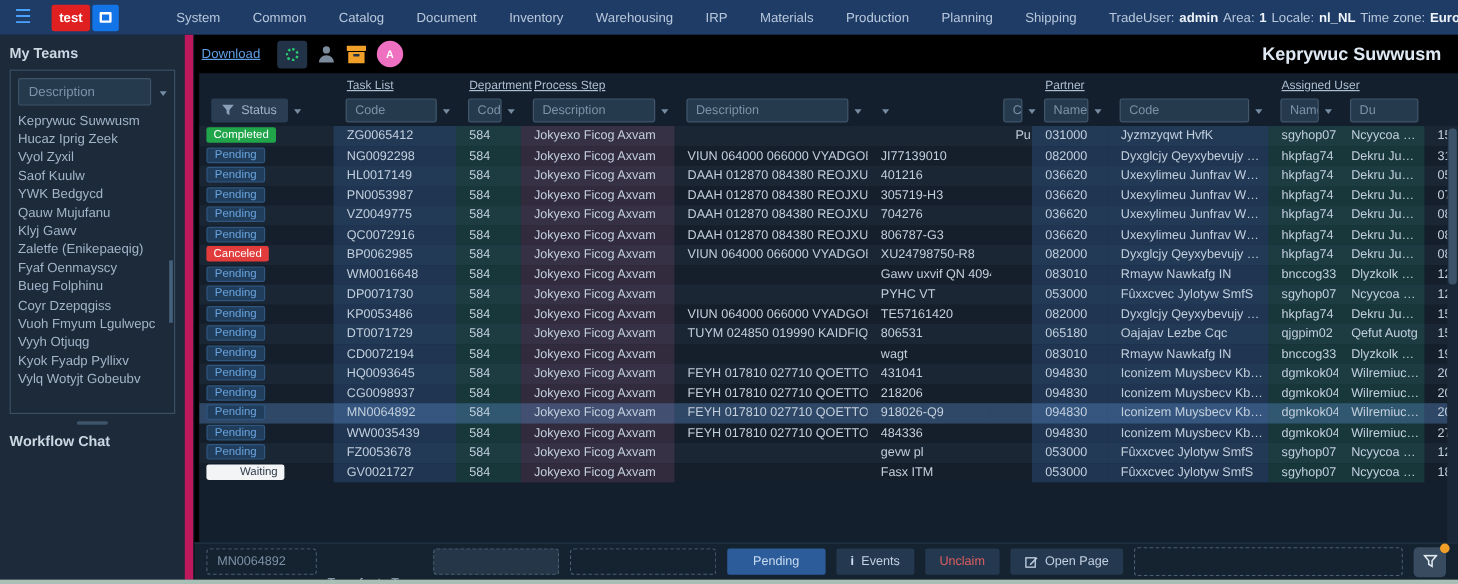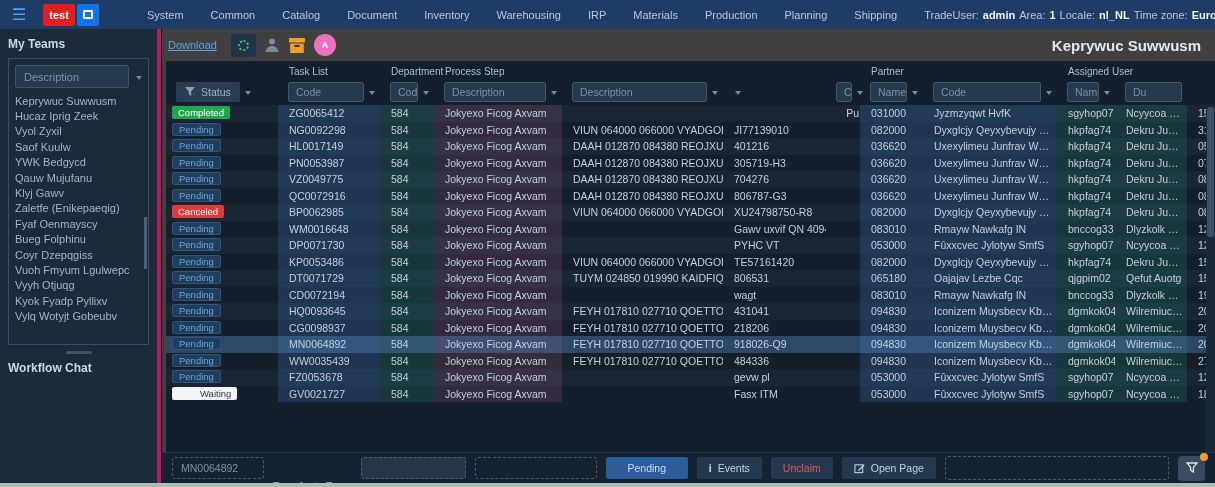--- a/index.html
+++ b/index.html
@@ -13,46 +13,46 @@
   .topbar{position:absolute;top:0;left:0;right:0;height:29px;background:#1e3c66;display:flex;align-items:center;}
   .hamburger{color:#4aa2ff;font-size:16px;margin:0 17px 0 12px;line-height:1;cursor:pointer;}
   .test-btn{width:128px;height:22px;background:#e02020;color:#fff;font-weight:bold;font-size:11px;border:none;border-radius:2px;cursor:pointer;font-family:inherit;}
   .win-btn{width:26px;height:22px;background:#1374e8;margin-left:2px;border:none;border-radius:2px;display:flex;align-items:center;justify-content:center;cursor:pointer;}
   .win-btn .sq{width:10px;height:9px;border:2px solid #fff;border-radius:1px;}
   .topmenu{display:flex;gap:27px;margin-left:48px;font-size:11px;color:#b9c8dc;}
   .topmenu span{cursor:pointer;white-space:nowrap;}
   .userinfo{margin-left:auto;font-size:11px;color:#b9c8dc;display:flex;gap:4px;align-items:center;white-space:nowrap;}
   .userinfo b{color:#eef3f9;font-weight:bold;}
   
-  .sidebar{position:absolute;top:29px;left:0;width:161px;bottom:4px;background:#1c2a3a;border-right:4px solid #be185d;display:flex;flex-direction:column;padding:6px 8px 8px;}
+  .sidebar{position:absolute;top:29px;left:0;width:161px;bottom:4px;background:#1c2a3a;border-right:7px solid #be185d;display:flex;flex-direction:column;padding:6px 8px 8px;}
   .side-title{font-size:12px;font-weight:bold;color:#ccd7e2;margin:2px 0 7px;}
   .teams-box{border:1px solid #3a4f63;height:287px;position:relative;padding:6px;flex:none;}
   .tfilter{display:flex;align-items:center;gap:7px;margin-bottom:5px;}
   .tfilter .inp{flex:1;height:23px;background:#263a4e;border:1px solid #3d5368;border-radius:2px;display:flex;align-items:center;padding:0 8px;color:#7d92a8;font-size:11px;}
   .teams{list-style:none;margin:0;padding:0;font-size:11px;color:#a3b5c8;}
   .teams li{height:15.4px;display:flex;align-items:center;cursor:pointer;white-space:nowrap;overflow:hidden;}
   .tscroll{position:absolute;right:1px;top:158px;width:3px;height:52px;background:#46617c;}
   .divider{width:26px;height:3px;background:#3d5469;margin:6px auto 5px;border-radius:2px;cursor:row-resize;}
   .chat-space{flex:1;}
   .chat-row{display:flex;gap:7px;align-items:center;}
   .msg-inp{flex:1;height:27px;background:#243649;border:1px solid #34495e;border-radius:3px;color:#7d92a8;font-size:11px;display:flex;align-items:center;padding:0 7px;}
   .send-btn{width:46px;height:28px;background:#1374e8;color:#fff;border:none;border-radius:3px;font-weight:bold;font-size:11px;cursor:pointer;font-family:inherit;}
   
-  .main{position:absolute;left:162px;top:29px;right:0;bottom:4px;background:#404040;}
+  .main{position:absolute;left:162px;top:29px;right:0;bottom:4px;background:#000000;}
   .main-header{height:32px;display:flex;align-items:center;padding:0 14px 0 6px;gap:8px;}
   .dl{color:#5f9fe8;font-size:11px;text-decoration:underline;margin-right:6px;cursor:pointer;}
   .icon-btn{width:25px;height:23px;background:#223347;border-radius:3px;display:flex;align-items:center;justify-content:center;cursor:pointer;border:none;}
   .ring{width:11px;height:11px;border:2px dotted #2ecc71;border-radius:50%;}
   .plain-icon{display:flex;align-items:center;justify-content:center;cursor:pointer;}
   .avatar{width:22px;height:22px;border-radius:50%;background:#ef6fc0;color:#fff;font-size:9px;font-weight:bold;display:flex;align-items:center;justify-content:center;cursor:pointer;}
   .page-title{margin-left:auto;font-size:15px;font-weight:bold;color:#dfe9f4;}
   
   .table{position:absolute;top:32px;left:4px;right:0;bottom:31px;background:#131f2d;overflow:hidden;}
   .grid{display:grid;grid-template-columns:112px 102px 54px 128px 161px 103px 34px 63px 134px 58px 72px 38px;}
-  .grow{height:17px;align-items:end;font-size:10px;color:#aebfd2;padding-top:4px;}
+  .grow{height:17px;align-items:end;font-size:10px;color:#aebfd2;padding-top:4px;text-decoration:underline;}
   .gcell{padding:0 0 1px 11px;white-space:nowrap;overflow:visible;}
   .frow{height:27px;align-items:center;}
   .fcell{display:flex;align-items:center;gap:5px;padding:0 5px 0 10px;height:27px;}
   .finput{flex:1;height:20px;background:#263a4e;border:1px solid #42576c;border-radius:2px;color:#7d92a8;font-size:10.5px;display:flex;align-items:center;padding:0 7px;overflow:hidden;white-space:nowrap;cursor:text;}
   .fstatus{height:20px;background:#2a3d52;border-radius:2px;display:flex;align-items:center;gap:6px;padding:0 9px;color:#9fb2c6;font-size:10.5px;cursor:pointer;}
   .sortg{display:inline-flex;flex-direction:column;gap:2px;cursor:pointer;flex:none;}
   .sortg i{width:0;height:0;border-left:3px solid transparent;border-right:3px solid transparent;}
   .sortg .up{border-bottom:4px solid #76восем8ca2;border-bottom-color:#768ca2;}
   .sortg .dn{border-top:4px solid #768ca2;}
   .rows{}

